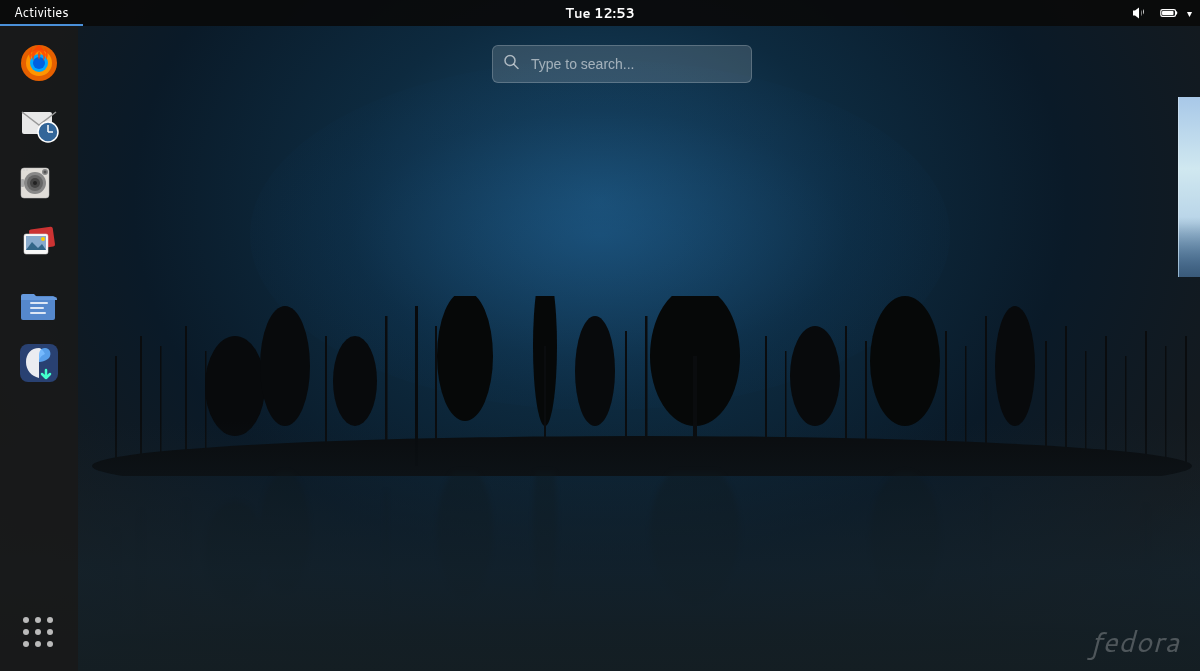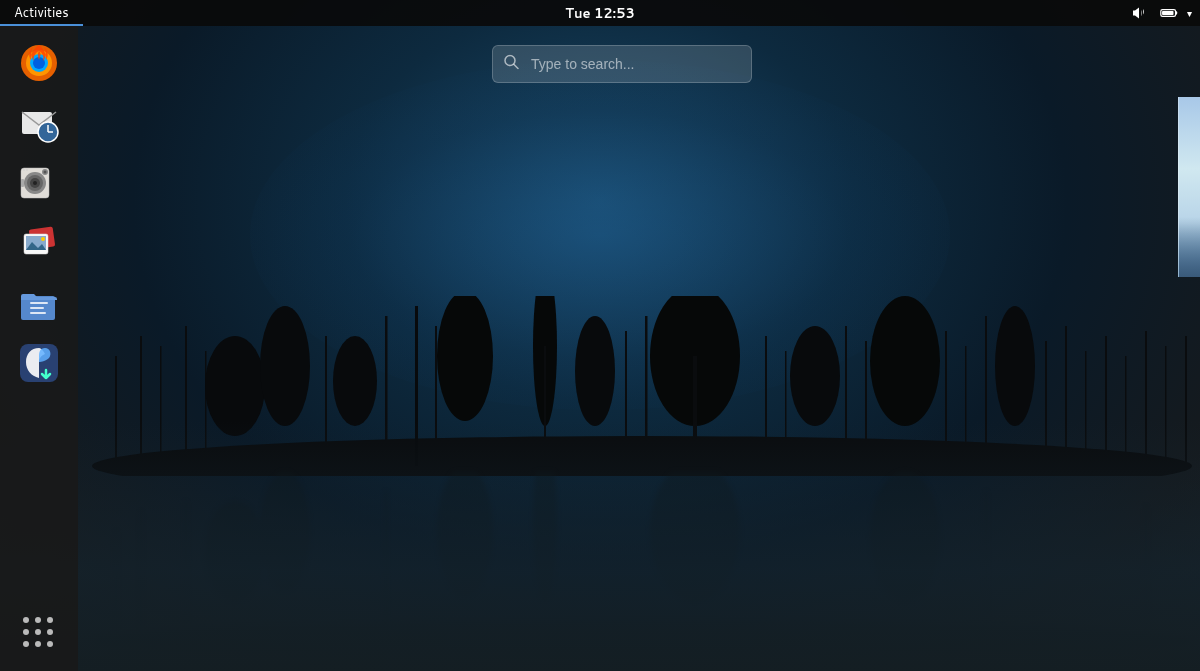--- a/index.html
+++ b/index.html
@@ -326,20 +326,21 @@
       <ellipse cx="460" cy="130" rx="12" ry="80" fill="#0d1518"></ellipse>
       <ellipse cx="610" cy="120" rx="45" ry="70" fill="#0d1518"></ellipse>
       <ellipse cx="820" cy="115" rx="35" ry="65" fill="#0d1518"></ellipse>
       <rect x="900" y="10" width="2" height="150" fill="#0d1518"></rect>
       <rect x="1060" y="10" width="2" height="135" fill="#0d1518"></rect>
     </svg>
   </div>
 
   <div class="water-fog"></div>
 
+  <div class="fedora-watermark">fedora</div>
 
   <div id="window-thumb"></div>
 </div>
 
 <div id="topbar">
   <div id="activities-btn">Activities</div>
 
   <div id="clock">Tue 12:53</div>
 
   <div id="system-tray">

